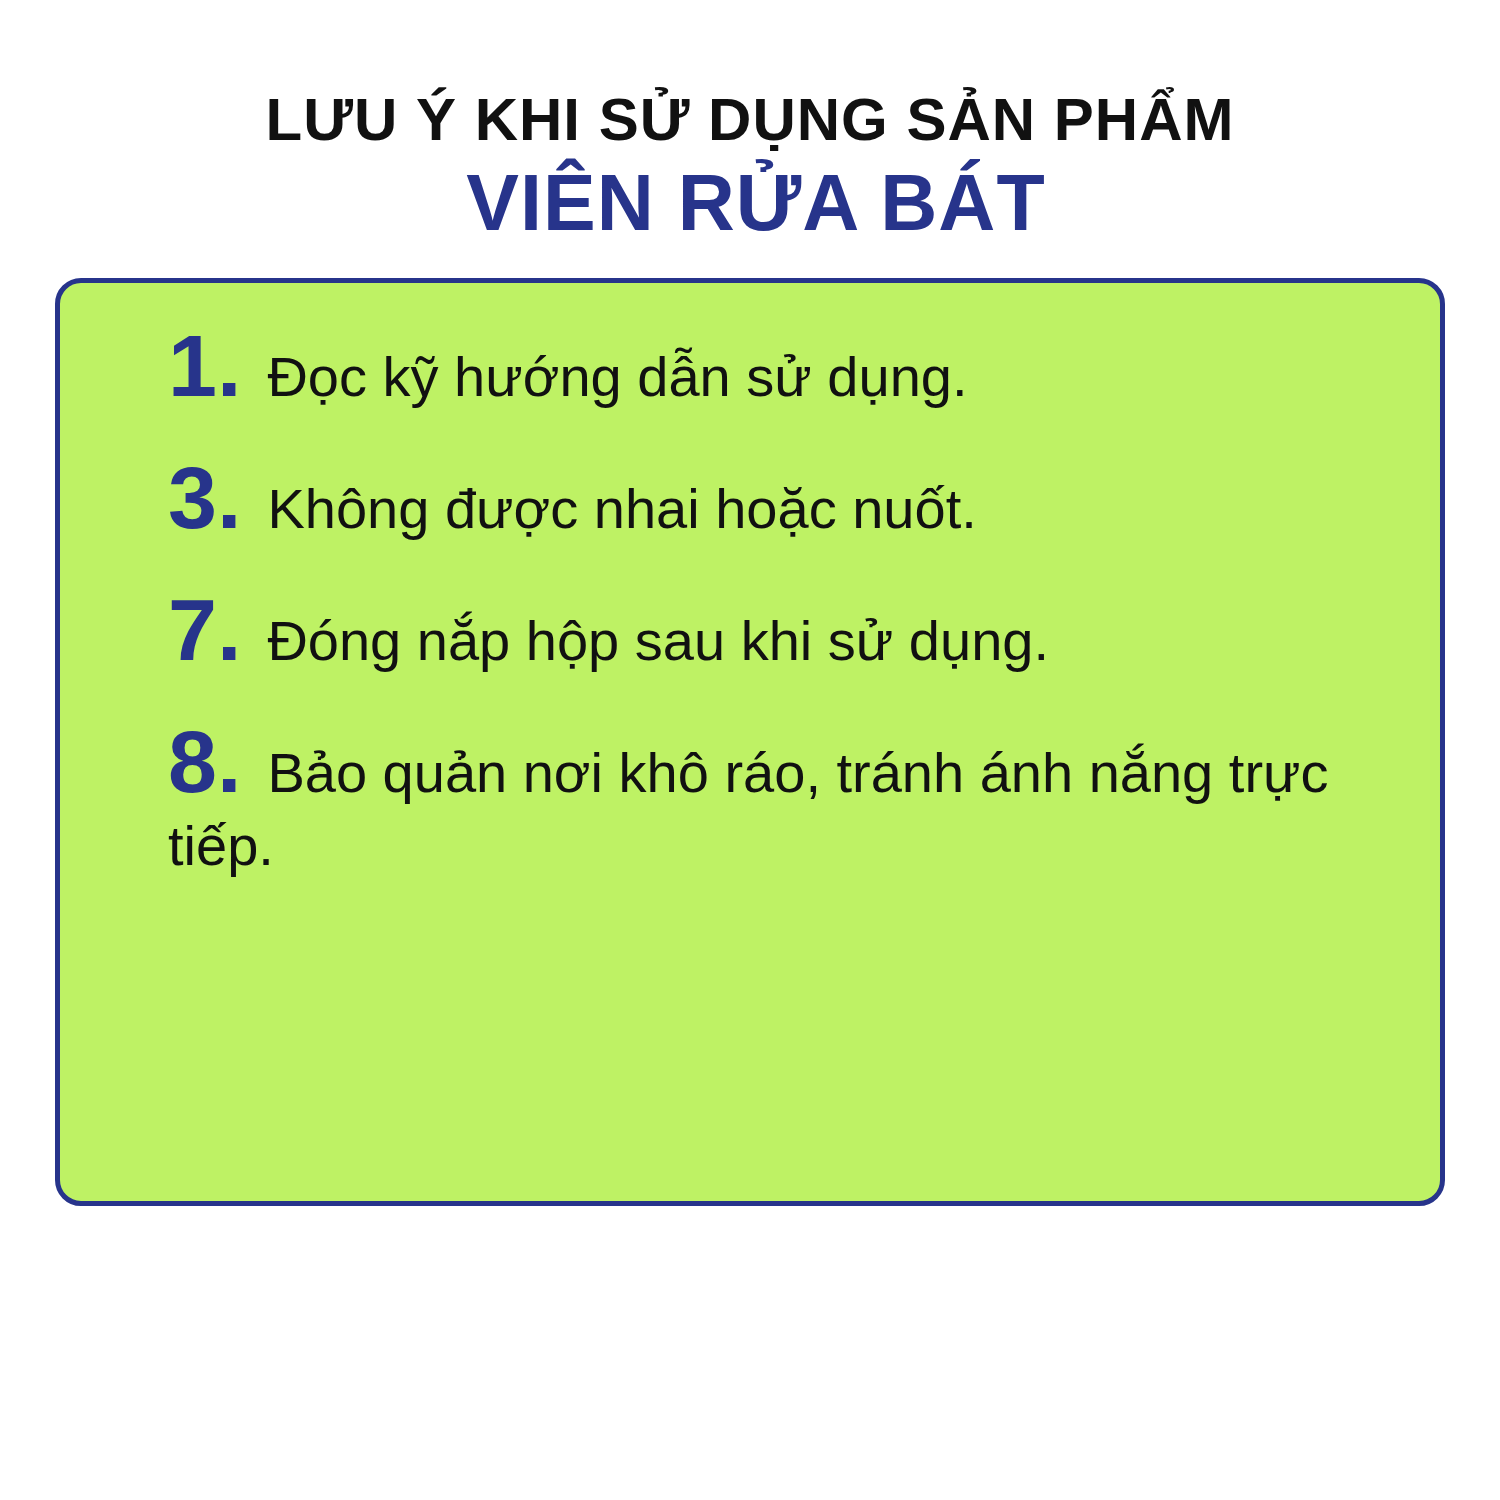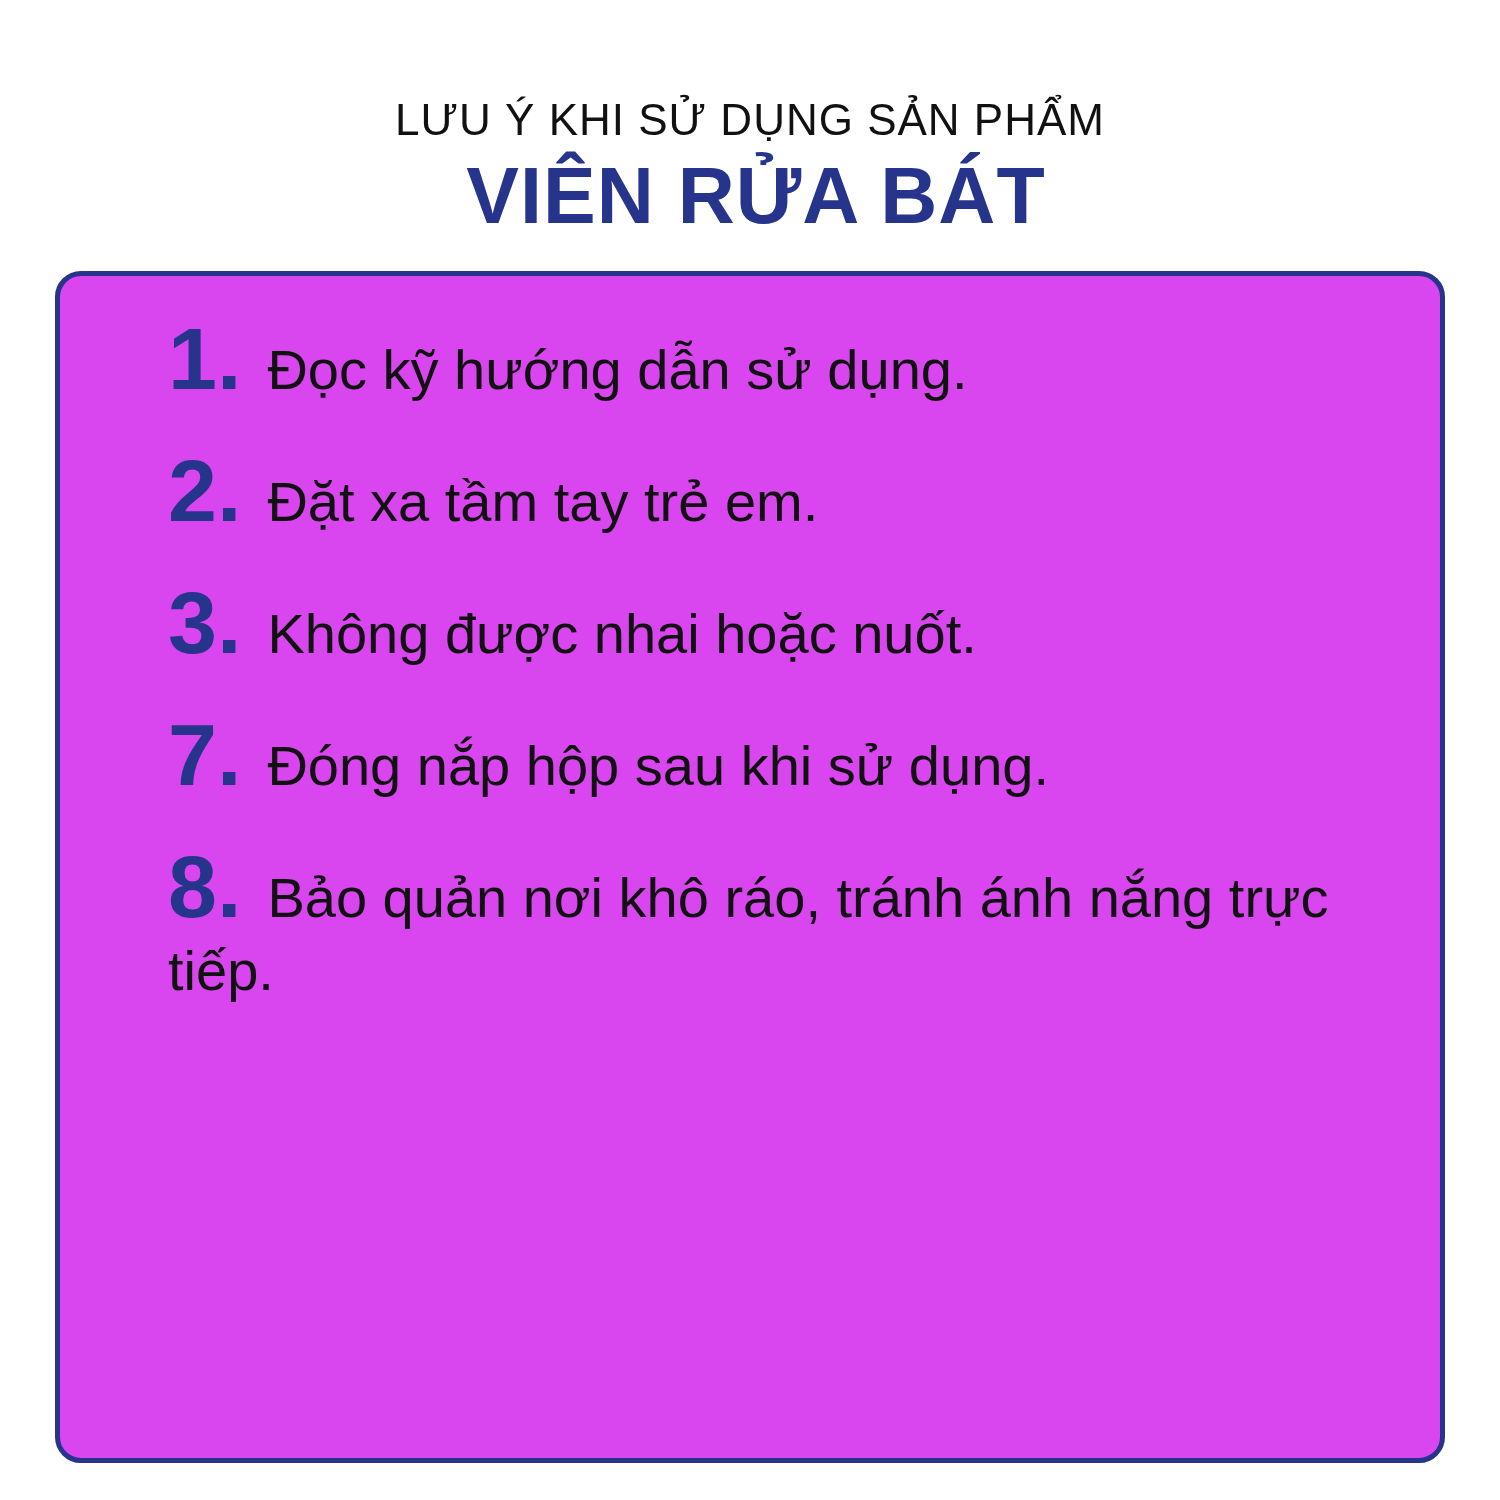--- a/index.html
+++ b/index.html
@@ -18,43 +18,43 @@
   .page {
     width: 1500px;
     height: 1500px;
     position: relative;
   }
   header {
     text-align: center;
     padding-top: 84px;
   }
   .title-line1 {
-    margin: 12px;
-    font-size: 44px;
+    margin: 4px;
+    font-size: 60px;
     line-height: 1.08;
-    font-weight: normal;
+    font-weight: bold;
     color: var(--ink);
     letter-spacing: 1px;
   }
   .title-line2 {
     margin: 10px 0 0 12px;
     font-size: 79px;
     line-height: 1.0;
     font-weight: bold;
     color: var(--accent);
     letter-spacing: 1px;
   }
   .notice-box {
     box-sizing: border-box;
     margin: 36px 55px 0 55px;
-    height: 1192px;
+    height: 928px;
     border: 5px solid var(--accent);
     border-radius: 26px;
     padding: 46px 60px 30px 108px;
-    background: #d946ef;
+    background: #bef264;
   }
   .item {
     margin: 0 0 48px 0;
     font-size: 56px;
     line-height: 73px;
     color: var(--ink);
   }
   .item:last-child {
     margin-bottom: 0;
   }
@@ -73,21 +73,20 @@
 <div class="page">
   <header>
     <h1 class="title-line1">LƯU Ý KHI SỬ DỤNG SẢN PHẨM</h1>
     <h2 class="title-line2">VIÊN RỬA BÁT</h2>
   </header>
 
   <section class="notice-box">
     <div id="items-container">
   <p class="item"><span class="num">1.</span><span class="txt">Đọc kỹ hướng dẫn sử dụng.</span></p>
 
-  <p class="item"><span class="num">2.</span><span class="txt">Đặt xa tầm tay trẻ em.</span></p>
 
   <p class="item"><span class="num">3.</span><span class="txt">Không được nhai hoặc nuốt.</span></p>
 
 
 
 
   <p class="item"><span class="num">7.</span><span class="txt">Đóng nắp hộp sau khi sử dụng.</span></p>
 
   <p class="item"><span class="num">8.</span><span class="txt">Bảo quản nơi khô ráo, tránh ánh nắng trực tiếp.</span></p>
 </div>

